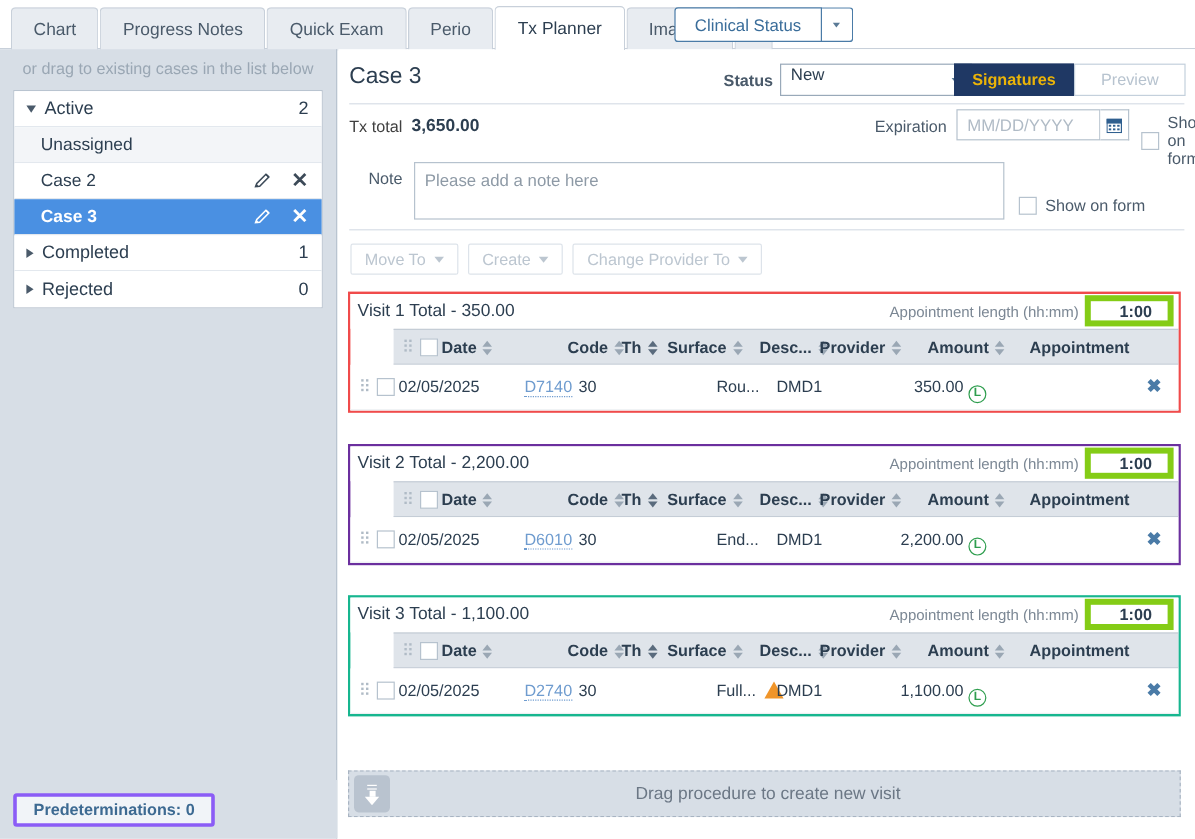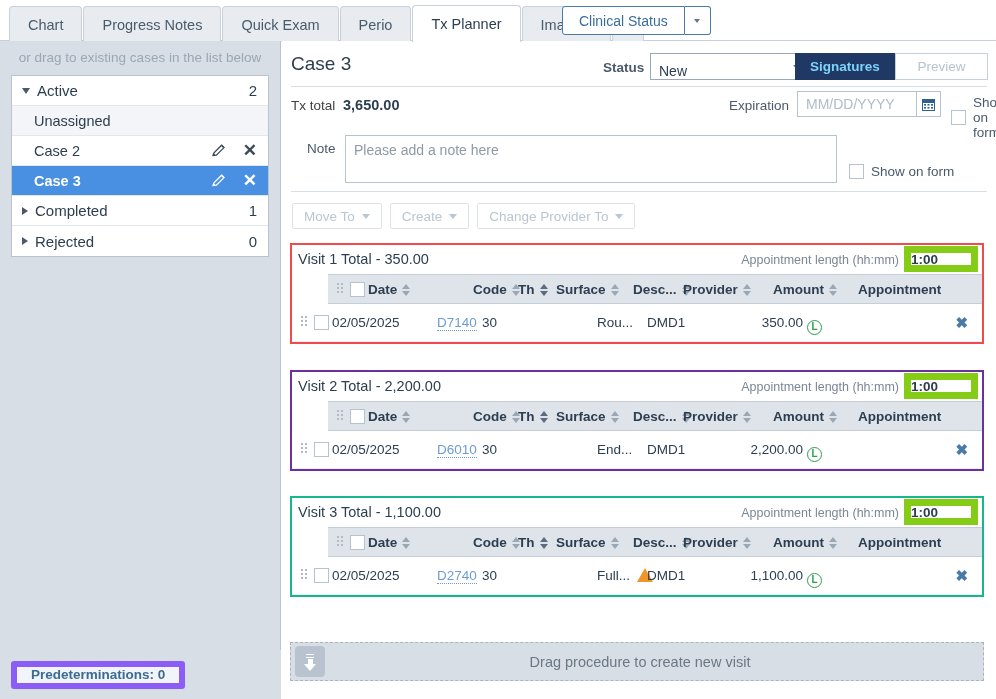--- a/index.html
+++ b/index.html
@@ -137,21 +137,21 @@
   .xclose { font-size: 17px; line-height:1; color:#3c4a58; font-weight:bold; }
   .case-row.selected .xclose { color:#fff; }
 
   .predet-wrap {
     position:absolute; left:0; bottom:0; width:281px; height:49px;
     display:flex; align-items:center; padding-left:11px;
     background: #d7dee6;
   }
   .predet-btn {
     height:28px; padding: 0 14px; background:#f1f4f8;
-    border:6px solid #8b5cf6; border-radius:3px;
+    border:3px solid #8b5cf6; border-radius:3px;
     display:flex;align-items:center; font-size:13.5px; font-weight:bold;
     color:#3d6a92; cursor:pointer;
   }
 
   
   .main {
     position:absolute; left:282px; top:41px;
     width: 714px; height: 658px;
     background:#fff;
   }
@@ -161,30 +161,30 @@
     font-size: 19px; color:#2c3e50;
   }
   .status-label {
     position:absolute; left:321px; top:19px;
     font-size:13.5px; font-weight:bold; color:#4a5a6a;
   }
   .status-select {
     position:absolute; left:368px; top:12px;
     width:160px; height:27px;
     border:1px solid #99a9b9; background:#fff;
-    display:flex; align-items:flex-end; padding:0 8px;
+    display:flex; align-items:flex-start; padding:0 8px;
     font-size:14px; color:#2c3e50; cursor:pointer;
   }
   .status-select .sel-caret{
     position:absolute; right:8px; top:11px;
     width:0;height:0;border-left:4.5px solid transparent;border-right:4.5px solid transparent;border-top:5.5px solid #5a7a96;
   }
   .btn-signatures {
     position:absolute; left:513px; top:12px; width:100px; height:27px;
-    background:#1f3864; color:#7dd3fc; font-size:13.5px; font-weight:bold;
+    background:#1f3864; color:#eab308; font-size:13.5px; font-weight:bold;
     display:flex;align-items:center;justify-content:center; cursor:pointer;
     border:1px solid #1f3864;
   }
   .btn-preview {
     position:absolute; left:613px; top:12px; width:93px; height:27px;
     background:#fff; color:#b7c3cf; font-size:13.5px;
     display:flex;align-items:center;justify-content:center; cursor:pointer;
     border:1px solid #c4d0dc;
   }
   .hr { position:absolute; left:9px; right:9px; height:1px; background:#d8dee6; }
@@ -239,22 +239,22 @@
     height:29px; position:relative; background:#fff;
   }
   .visit-title {
     position:absolute; left:6px; top:6px; font-size:14.5px; color:#2c3e50;
   }
   .appt-lbl {
     position:absolute; right:83px; top:8px; font-size:12.5px; color:#7b8794;
   }
   .appt-input {
     position:absolute; right:4px; top:1px; width:74px; height:26px;
-    border:7px solid #84cc16; background:#fff;
-    display:flex;align-items:center; padding-left:0;
+    border:5px solid #84cc16; background:#fff;
+    display:flex;align-items:center; padding-left:24px;
     font-size:13.5px; font-weight:bold; color:#2c3e50;
   }
   .grid-head {
     height:30px; background:#dfe4ea; border-top:1px solid #c5cdd6; border-bottom:1px solid #c5cdd6;
     position:relative;
     margin-left:36px;
   }
   .grid-row {
     height:38px; background:#fff; position:relative; border-bottom:1px solid #edf0f3;
   }

